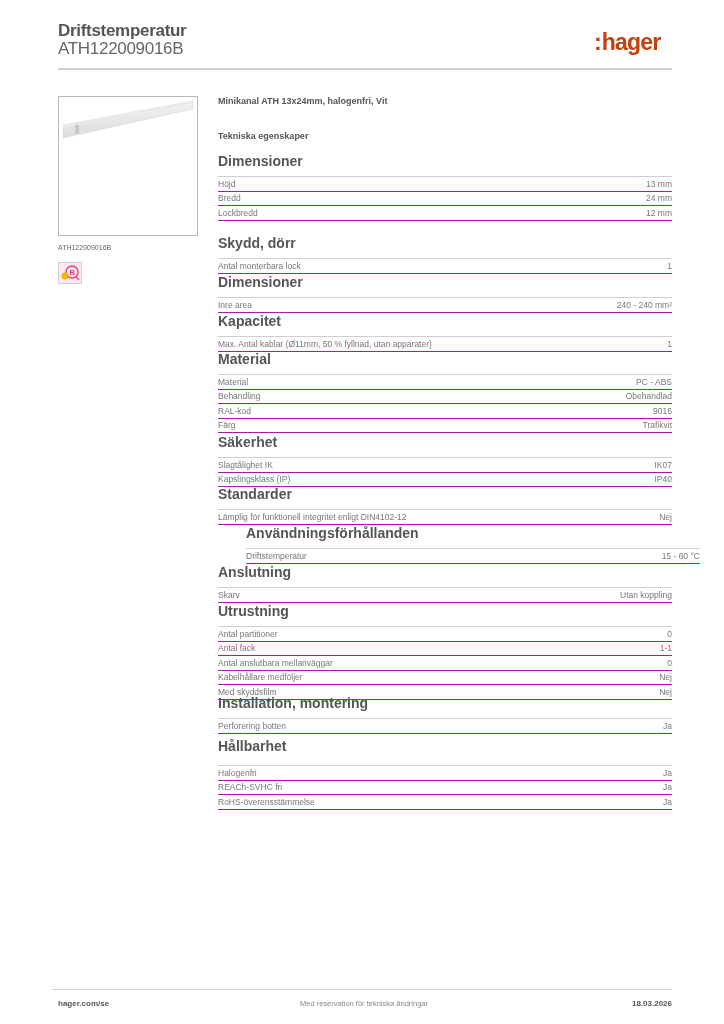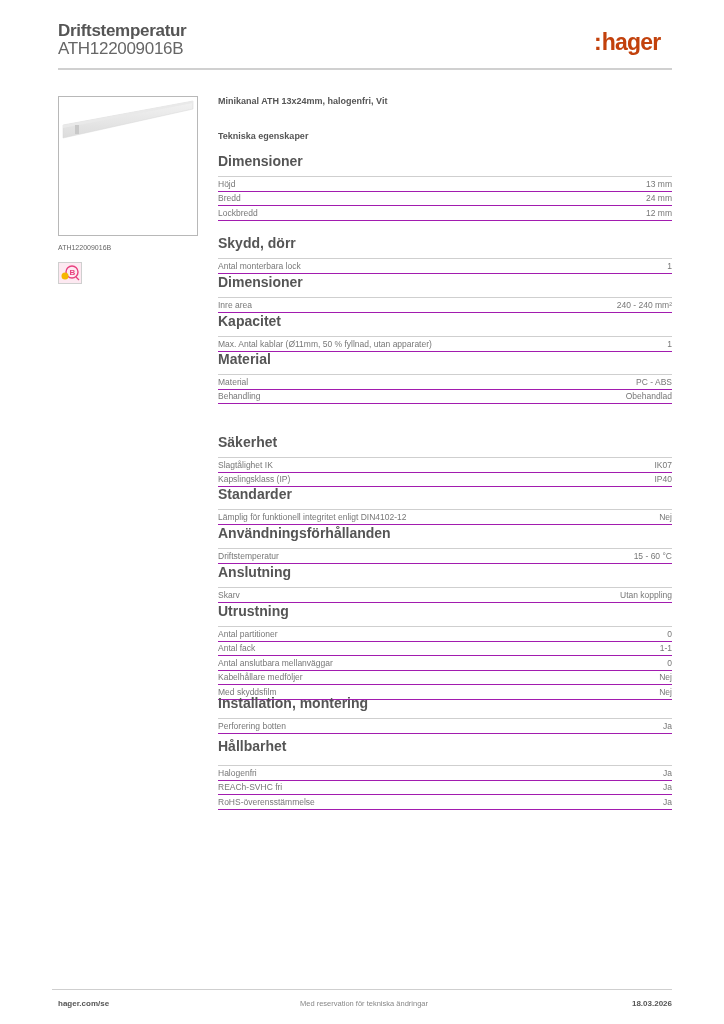--- a/index.html
+++ b/index.html
@@ -106,20 +106,28 @@
 <div class="spec" style="top:353px;">
   <div class="sec-title">Material</div>
   <div class="row">
       <span>Material</span>
       <span class="val">PC - ABS</span>
     </div>
   <div class="row">
       <span>Behandling</span>
       <span class="val">Obehandlad</span>
     </div>
+  <div class="row">
+      <span>RAL-kod</span>
+      <span class="val">9016</span>
+    </div>
+  <div class="row">
+      <span>Färg</span>
+      <span class="val">Trafikvit</span>
+    </div>
 </div>
 
 <div class="spec" style="top:436px;">
   <div class="sec-title">Säkerhet</div>
   <div class="row">
       <span>Slagtålighet IK</span>
       <span class="val">IK07</span>
     </div>
   <div class="row">
       <span>Kapslingsklass (IP)</span>
@@ -128,21 +136,21 @@
 </div>
 
 <div class="spec" style="top:488px;">
   <div class="sec-title">Standarder</div>
   <div class="row">
       <span>Lämplig för funktionell integritet enligt DIN4102-12</span>
       <span class="val">Nej</span>
     </div>
 </div>
 
-<div class="spec" style="top:527px;">
+<div class="spec" style="top:527px;margin-left:28px;">
   <div class="sec-title">Användningsförhållanden</div>
   <div class="row">
       <span>Driftstemperatur</span>
       <span class="val">15 - 60 °C</span>
     </div>
 </div>
 
 <div class="spec" style="top:566px;">
   <div class="sec-title">Anslutning</div>
   <div class="row">

